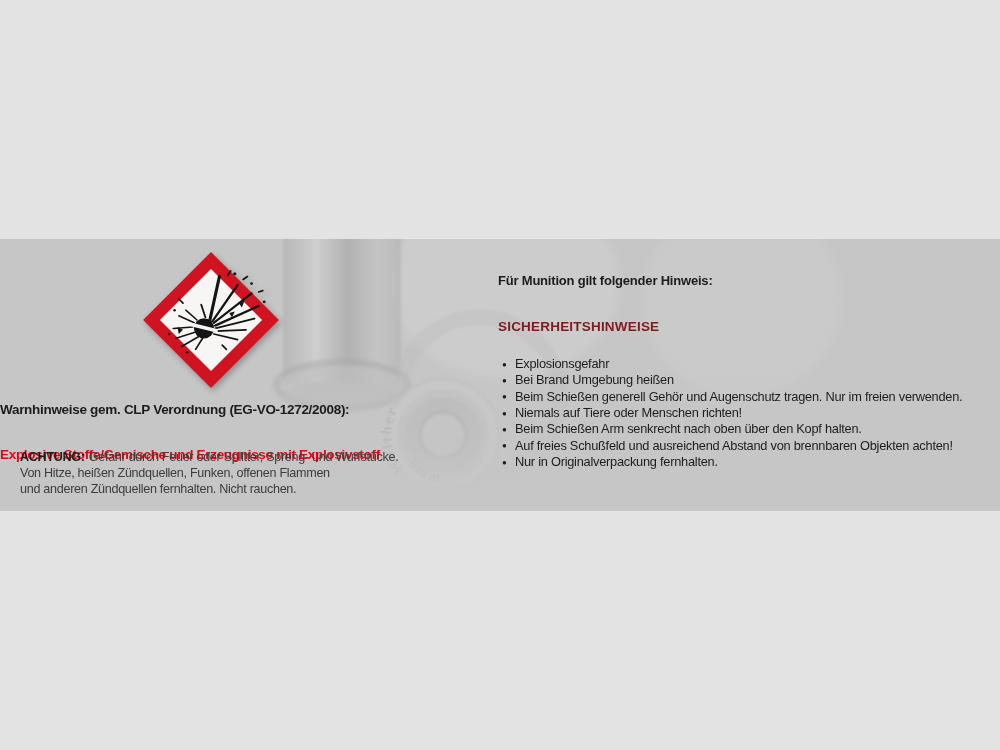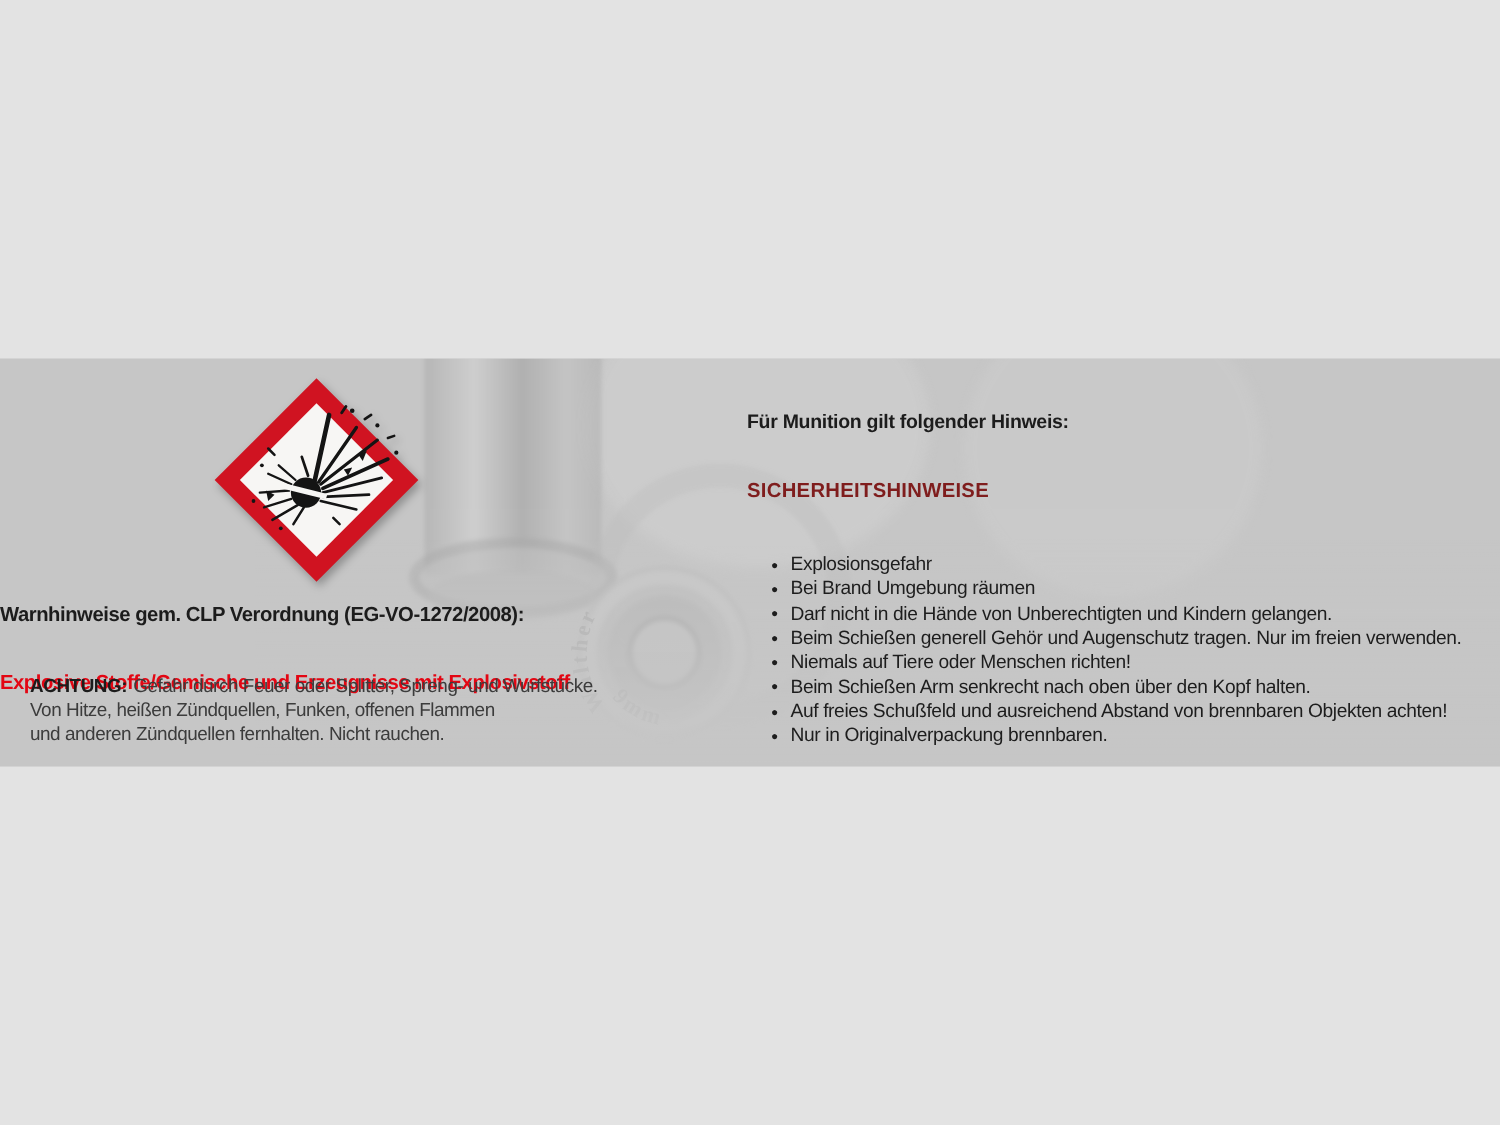--- a/index.html
+++ b/index.html
@@ -54,21 +54,21 @@
     font-size: 13px; font-weight: bold; color: #1c1c1c;
     letter-spacing: -0.2px; white-space: nowrap;
   }
   .safety-heading {
     position: absolute; left: 0; top: 80px;
     font-size: 13.5px; font-weight: bold; color: #7f1d1d;
     letter-spacing: 0.2px; white-space: nowrap;
   }
   .safety-list {
     position: absolute; left: 0; top: 113px;
-    margin: 16px; padding: 0; list-style: none;
+    margin: 4px; padding: 0; list-style: none;
   }
   .safety-list li {
     font-size: 12.8px; line-height: 15.85px; color: #1d1d1d;
     letter-spacing: -0.25px; white-space: nowrap;
   }
   .safety-list li::before {
     content: "\25CF";
     font-size: 8px;
     display: inline-block;
     width: 13px;
@@ -178,23 +178,22 @@
       <span>Von Hitze, heißen Zündquellen, Funken, offenen Flammen</span><br>
       <span>und anderen Zündquellen fernhalten. Nicht rauchen.</span>
     </p>
   </div>
 
   <div class="right-col">
     <div class="intro">Für Munition gilt folgender Hinweis:</div>
     <div class="safety-heading">SICHERHEITSHINWEISE</div>
     <ul class="safety-list">
       <li>Explosionsgefahr</li>
-      <li>Bei Brand Umgebung räumen</li>
-      <li>Darf nicht in die Hände von Unberechtigten und Kindern gelangen.</li>
+      <li>Bei Brand Umgebung heißen</li>
       <li>Beim Schießen generell Gehör und Augenschutz tragen. Nur im freien verwenden.</li>
       <li>Niemals auf Tiere oder Menschen richten!</li>
       <li>Beim Schießen Arm senkrecht nach oben über den Kopf halten.</li>
       <li>Auf freies Schußfeld und ausreichend Abstand von brennbaren Objekten achten!</li>
-      <li>Nur in Originalverpackung brennbaren.</li>
+      <li>Nur in Originalverpackung fernhalten.</li>
     </ul>
   </div>
 
 </div>
 
 </body></html>

